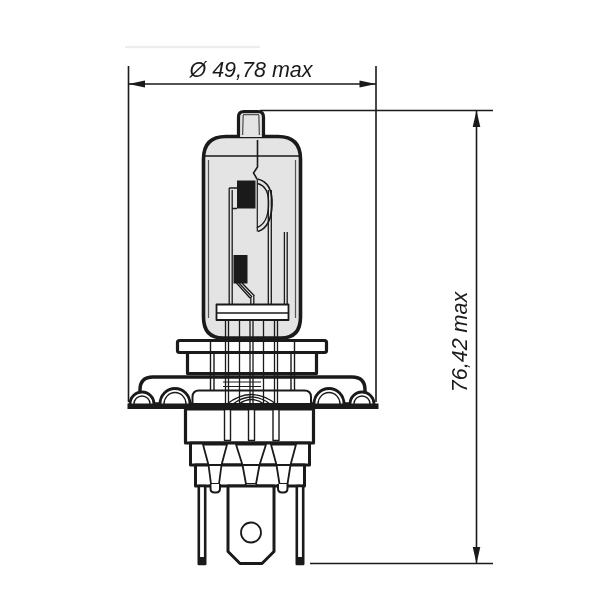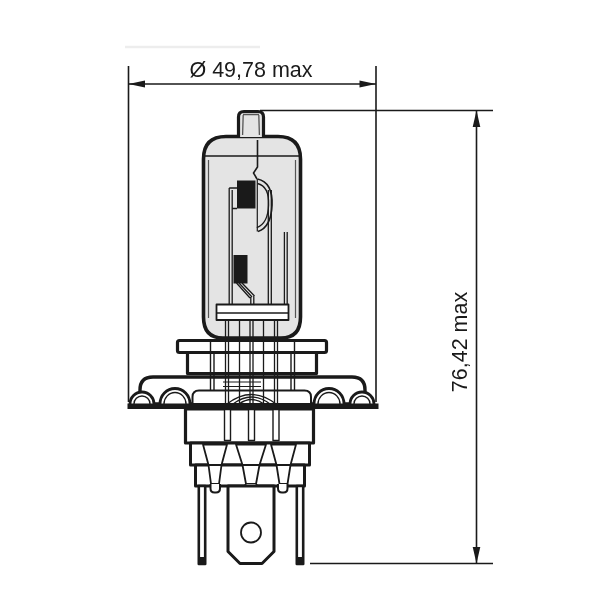--- a/index.html
+++ b/index.html
@@ -4,20 +4,21 @@
 <style>
   :root{
     --line-color:#1a1a1a;
     --glass-color:#e4e4e4;
     --bg:#ffffff;
   }
   html,body{margin:0;padding:0;background:var(--bg);}
   .canvas{
     position:relative;width:538px;height:600px;background:var(--bg);
     font-family:"Liberation Sans", sans-serif;
+    font-style:italic;
   }
   svg{display:block;}
   .ln{stroke:var(--line-color);fill:none;stroke-linecap:butt;}
   .lnf{stroke:var(--line-color);fill:#ffffff;stroke-linejoin:round;}
   .lng{stroke:var(--line-color);fill:var(--glass-color);stroke-linejoin:round;}
   .solid{fill:var(--line-color);stroke:none;}
   .thin{stroke:#555;fill:none;}
   .dim-label{
     font-family:"Liberation Sans", sans-serif;
     font-size:21.5px;

